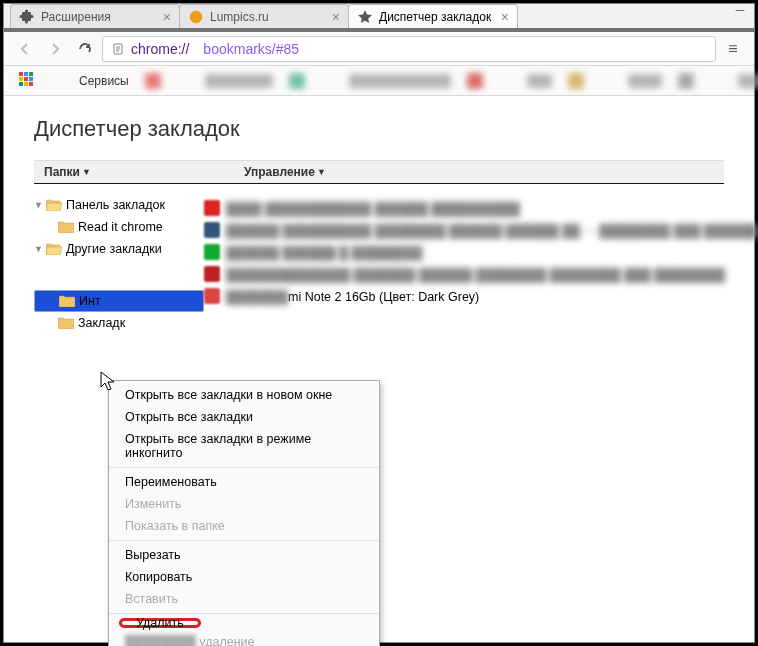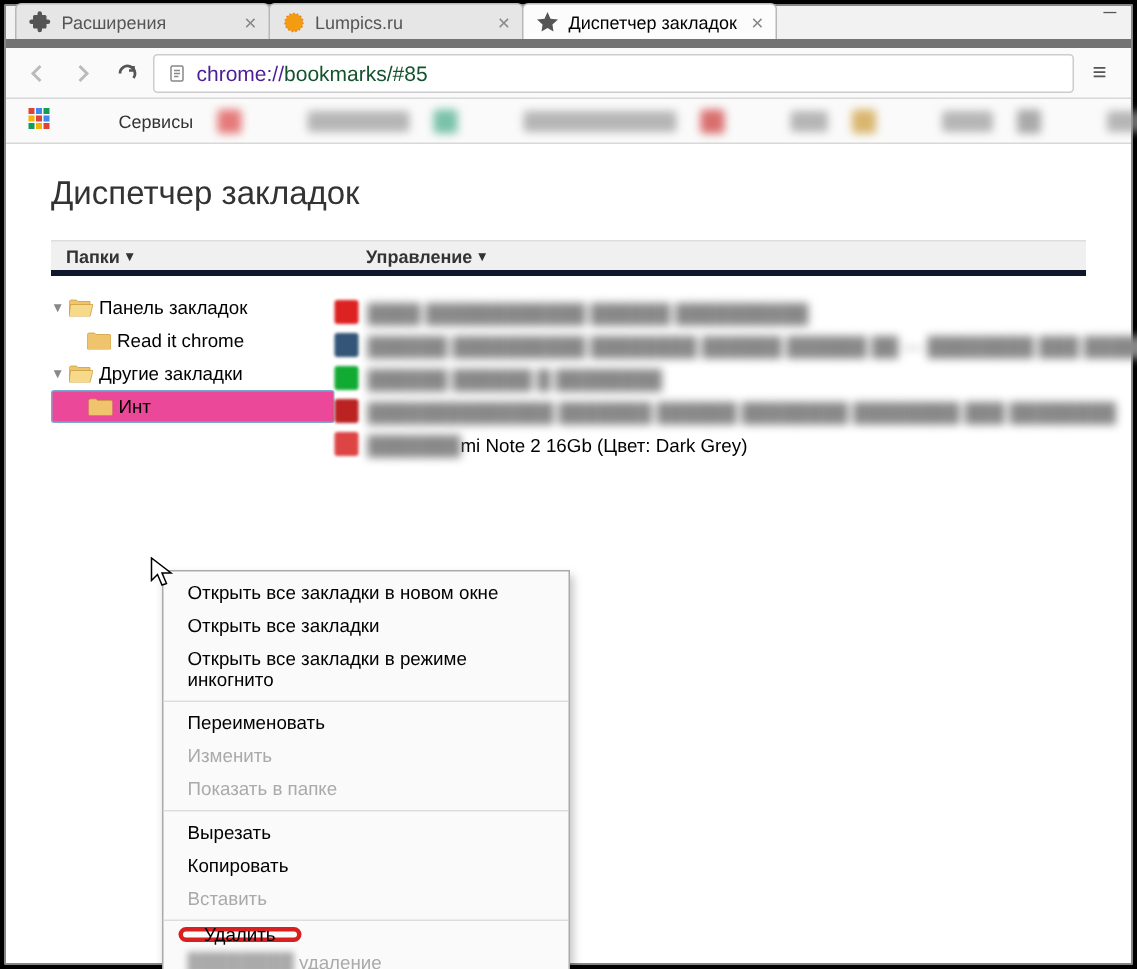--- a/index.html
+++ b/index.html
@@ -1,60 +1,60 @@
 <!DOCTYPE html>
 <html><head>
 <meta charset="utf-8">
 <style>
   * { box-sizing: border-box; margin: 0; padding: 0; }
   body { font-family: "Segoe UI", Arial, sans-serif; font-size: 12px; background: #000; width: 758px; height: 646px; overflow: hidden; }
   .window { position: relative; width: 752px; height: 640px; margin: 3px; background: #fff; border: 1px solid #888; }
 
   
-  .tabstrip { display: flex; align-items: flex-end; height: 28px; background: #f2f2f2; border-bottom: 6px solid #737373; padding-left: 6px; padding-top: 3px; gap: -1px; }
+  .tabstrip { display: flex; align-items: flex-end; height: 28px; background: #f2f2f2; border-bottom: 4px solid #737373; padding-left: 6px; padding-top: 3px; gap: -1px; }
   .tab { position: relative; display: flex; align-items: center; height: 24px; min-width: 170px; max-width: 200px; padding: 0 8px; background: #e6e6e6; border: 1px solid #b8b8b8; border-bottom: none; border-top-left-radius: 4px; border-top-right-radius: 4px; margin-right: -1px; font-size: 12px; color: #555; }
   .tab.active { background: #fcfcfc; z-index: 2; color: #000; }
   .tab .favicon { width: 16px; height: 16px; margin-right: 6px; flex-shrink: 0; display: flex; align-items: center; justify-content: center; }
   .tab .close { margin-left: auto; font-size: 14px; color: #888; line-height: 1; }
   .tabstrip .spacer { flex: 1; }
   .win-controls { display: flex; align-items: flex-start; height: 28px; }
   .win-btn { width: 28px; height: 20px; display: flex; align-items: center; justify-content: center; color: #555; font-size: 12px; }
 
   
   .toolbar { display: flex; align-items: center; height: 34px; padding: 0 8px; gap: 4px; border-bottom: 1px solid #d8d8d8; background: #fafafa; }
   .nav-btn { width: 26px; height: 26px; display: flex; align-items: center; justify-content: center; color: #555; font-size: 16px; border-radius: 2px; }
   .nav-btn.disabled { color: #bbb; }
   .omnibox { flex: 1; height: 26px; border: 1px solid #ccc; border-radius: 3px; display: flex; align-items: center; padding: 0 8px; color: #333; font-size: 14px; background: #fff; }
   .omnibox .proto { color: #4c1d95; }
-  .omnibox .path { color: #14532d; }
+  .omnibox .path { color: #8b5cf6; margin-left: 14px; }
   .omnibox .lock-icon { width: 14px; height: 14px; margin-right: 6px; }
   .menu-btn { width: 26px; height: 26px; display: flex; align-items: center; justify-content: center; font-size: 16px; color: #555; }
 
   
   .bookmarkbar { display: flex; align-items: center; height: 30px; padding: 0 8px; border-bottom: 1px solid #d8d8d8; background: #fafafa; gap: 4px; }
   .bm-item { display: flex; align-items: center; height: 22px; padding: 0 6px; font-size: 12px; color: #333; border-radius: 2px; gap: 40px; }
   .bm-icon { width: 16px; height: 16px; margin-right: 4px; background: #aaa; border-radius: 2px; }
   .bm-blur { filter: blur(3px); opacity: 0.7; }
   .bm-blur .bm-text { background: #999; color: transparent; border-radius: 2px; }
 
   
   .page { position: relative; padding: 20px 30px; background: #fff; height: calc(100% - 28px - 34px - 30px); }
   .page-title { font-size: 22px; font-weight: normal; color: #333; margin-bottom: 18px; }
-  .column-headers { display: flex; border-top: 1px solid #ddd; border-bottom: 4px solid #0f172a; background: #f0f0f0; height: 24px; justify-content: space-between; }
+  .column-headers { display: flex; border-top: 1px solid #ddd; border-bottom: 1px solid #0f172a; background: #f0f0f0; height: 24px; justify-content: space-between; }
   .col-header { display: flex; align-items: center; padding: 0 10px; font-size: 12px; color: #333; font-weight: bold; }
   .col-header.folders { width: 200px; }
   .col-header.manage { flex: 1; }
   .drop-arrow { font-size: 9px; margin-left: 2px; }
 
   .content-cols { display: flex; margin-top: 10px; }
   .folder-tree { width: 200px; font-size: 12.5px; }
   .tree-node { display: flex; align-items: center; height: 22px; padding-left: 0; }
   .tree-node .expander { width: 10px; font-size: 9px; color: #888; margin-right: 2px; }
   .folder-icon { width: 16px; height: 12px; margin-right: 4px; flex-shrink: 0; }
-  .tree-node.partial-selected { background: #ec4899; border: 1px solid #7da8d0; border-radius: 2px; width: 189px; }
+  .tree-node.partial-selected { background: #1d4ed8; border: 1px solid #7da8d0; border-radius: 2px; width: 170px; margin-top: 30px; }
 
   .bookmark-list { flex: 1; font-size: 12.5px; }
   .bm-row { display: flex; align-items: flex-end; height: 22px; }
   .bm-row .row-icon { width: 16px; height: 16px; margin-right: 6px; flex-shrink: 0; border-radius: 2px; }
   .bm-row .row-text { white-space: nowrap; }
   .row-blur .row-text { filter: blur(3px); color: #888; }
   .row-blur .row-icon { filter: blur(1px); }
 
   
   .context-menu { position: absolute; left: 104px; top: 284px; width: 272px; background: #fafafa; border: 1px solid #aaa; box-shadow: 2px 3px 6px rgba(0,0,0,0.25); padding: 3px 0; font-size: 12.5px; z-index: 100; }
@@ -219,20 +219,26 @@
               <path d="M0 2l1-1h4l1 1h8v9H0z" fill="#f0c36d"></path>
               <path d="M1 4h15l-2 8H0z" fill="#f7d98a" stroke="#c89b3c" stroke-width="0.5"></path>
             </svg>
           <span>Другие закладки</span>
         </div>
         <div class="tree-node partial-selected" style="padding-left:24px; margin-left:0;">
           <svg class="folder-icon folder-closed" viewBox="0 0 16 12">
               <path d="M0 2l1-1h4l1 1h9a1 1 0 011 1v8a1 1 0 01-1 1H1a1 1 0 01-1-1z"></path>
             </svg>
           <span>Инт</span>
+        </div>
+        <div class="tree-node" style="padding-left:24px;">
+          <svg class="folder-icon folder-closed" viewBox="0 0 16 12">
+              <path d="M0 2l1-1h4l1 1h9a1 1 0 011 1v8a1 1 0 01-1 1H1a1 1 0 01-1-1z"></path>
+            </svg>
+          <span>Закладк</span>
         </div>
       </div>
 
       <div class="bookmark-list">
         <div class="bm-row row-blur">
             <span class="row-icon" style="background:#d22"></span>
             <span class="row-text">████ ████████████ ██████ ██████████</span>
           </div>
         <div class="bm-row row-blur">
             <span class="row-icon" style="background:#357"></span>

